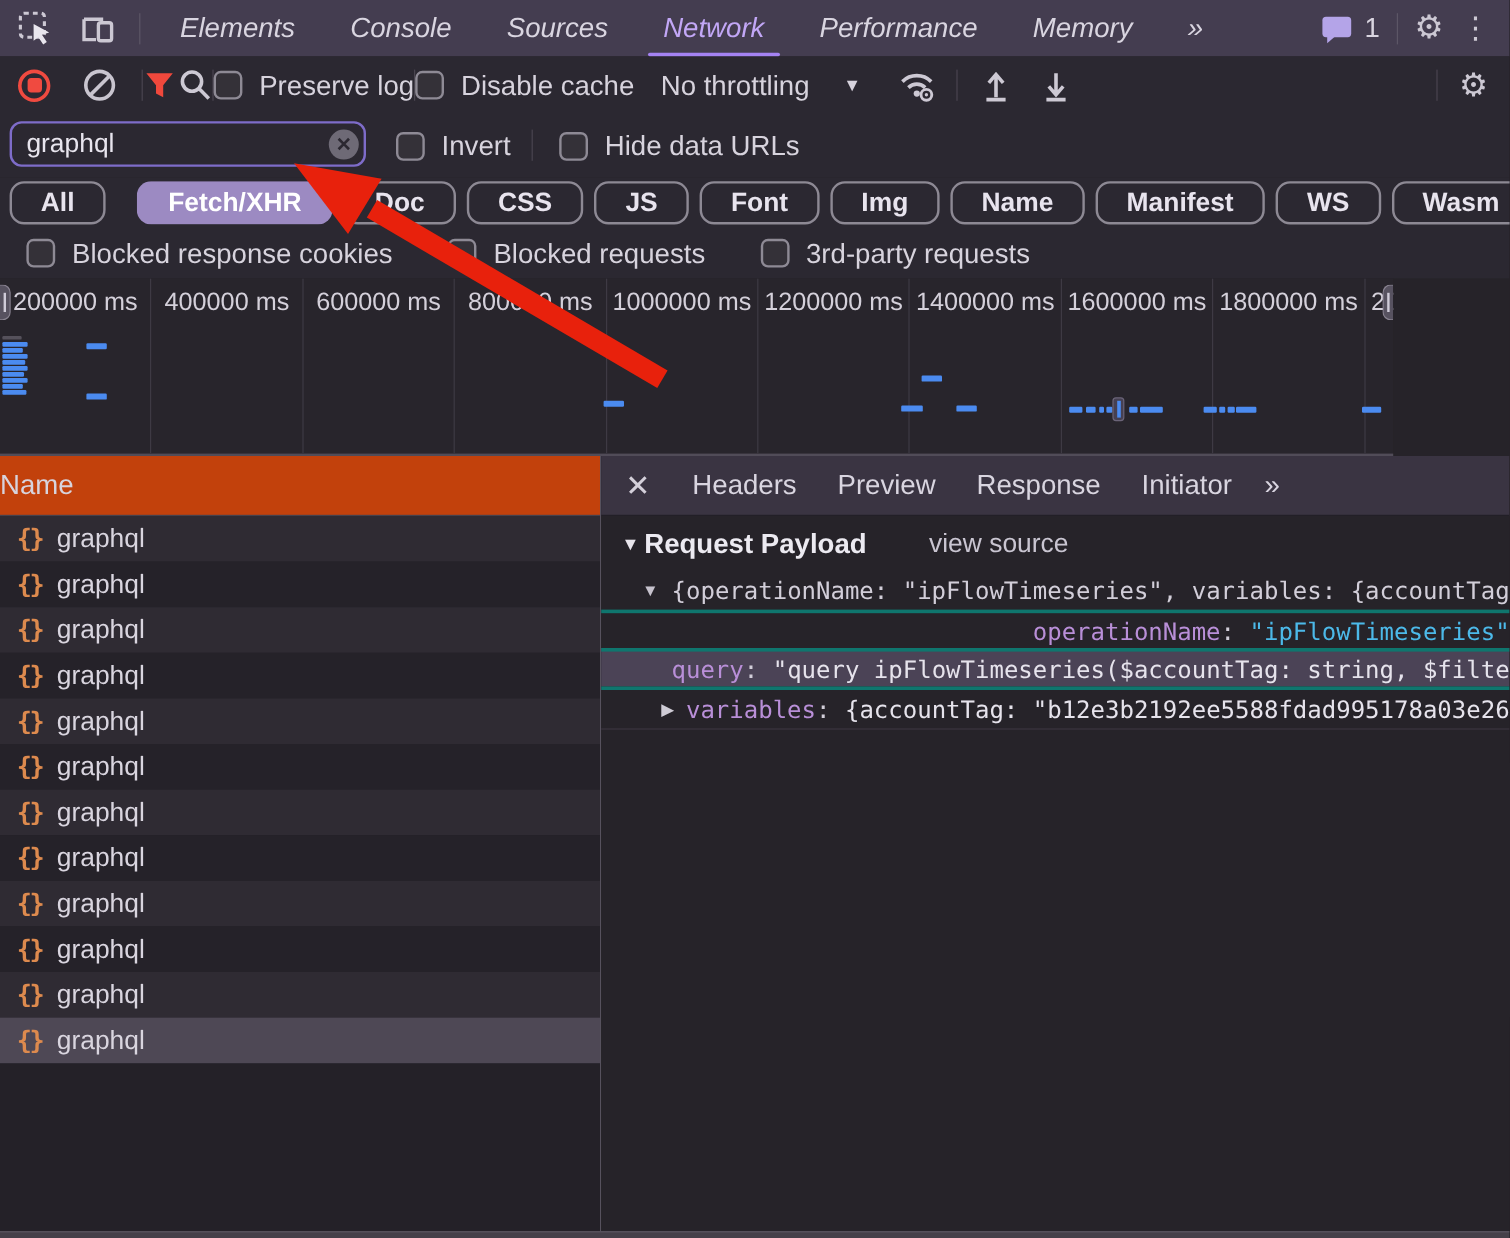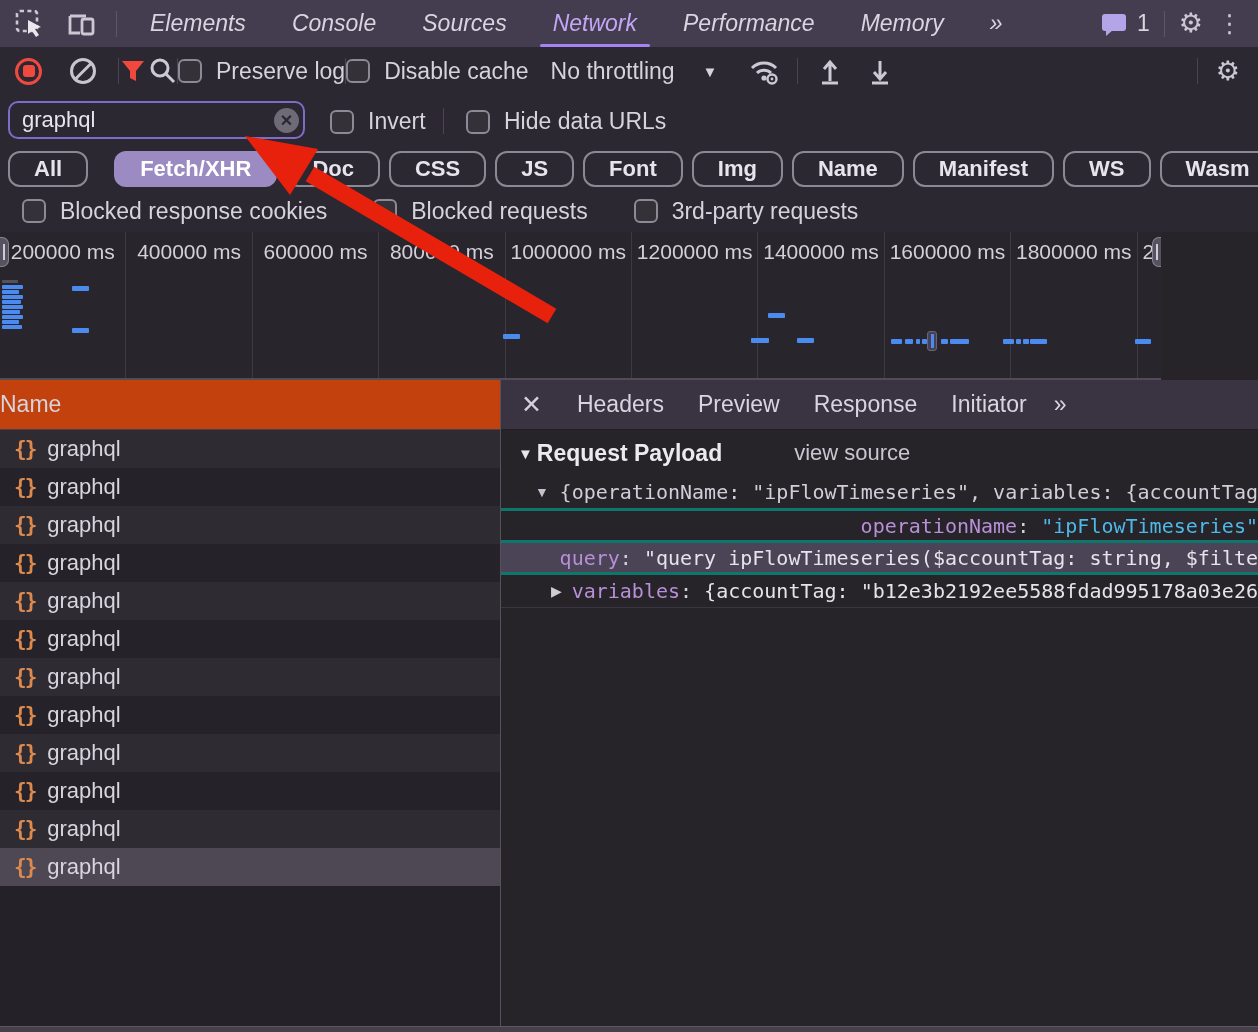--- a/index.html
+++ b/index.html
@@ -106,21 +106,21 @@
   .dtab { position:relative; height:50px; display:flex; align-items:center; padding:0 17px;
     font-size:23px; color:#d9d5e0; }
   .dtab.active { color:#bb9ef5; }
   .dtab.active::after { content:""; position:absolute; left:8px; right:8px; bottom:0;
     height:3px; background:var(--accent,#a583f3); border-radius:2px; }
   .dchev { font-size:23px; color:#d9d5e0; margin-left:10px; letter-spacing:-3px; }
 
   .p-section { height:46px; display:flex; align-items:center; padding-left:17px; }
   .p-tri { font-size:15px; color:#e8e5ec; margin-right:4px; }
   .p-title { font-size:23px; font-weight:bold; color:#eceaf1; }
-  .p-viewsource { font-size:22px; color:#c9c5d1; margin-left:72px; }
+  .p-viewsource { font-size:22px; color:#c9c5d1; margin-left:52px; }
   .p-tree { font-family:"DejaVu Sans Mono",monospace; font-size:20px; }
   .p-row { height:32px; display:flex; align-items:center; white-space:pre; overflow:hidden;
     color:#d2ced9; position:relative; }
   .p-row.root { padding-left:34px; }
   .p-row.root .tri { font-size:14px; color:#c6c2cd; width:27px; font-family:"Liberation Sans",sans-serif; }
   .p-row.kv { padding-left:66px; border-top:3px solid #0f766e;justify-content:flex-end; }
   .p-row.kv .tri2 { position:absolute; left:50px; font-size:14px; color:#cfccd6;
     font-family:"Liberation Sans",sans-serif; }
   .p-row.kv.last { height:36px; border-bottom:1px solid #3a3540; }
   .p-row.sel { background:#4b4356; }

